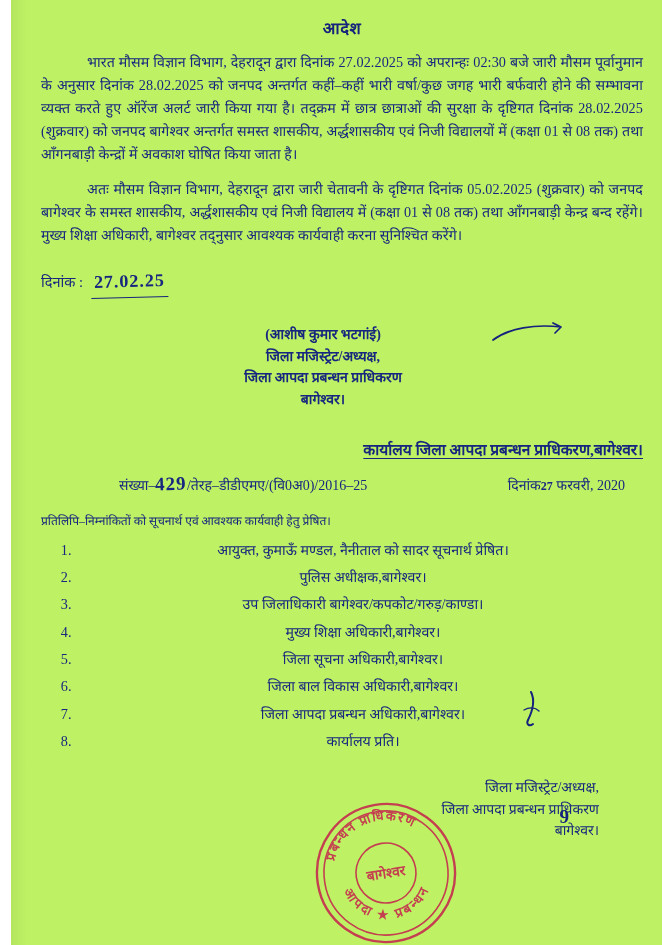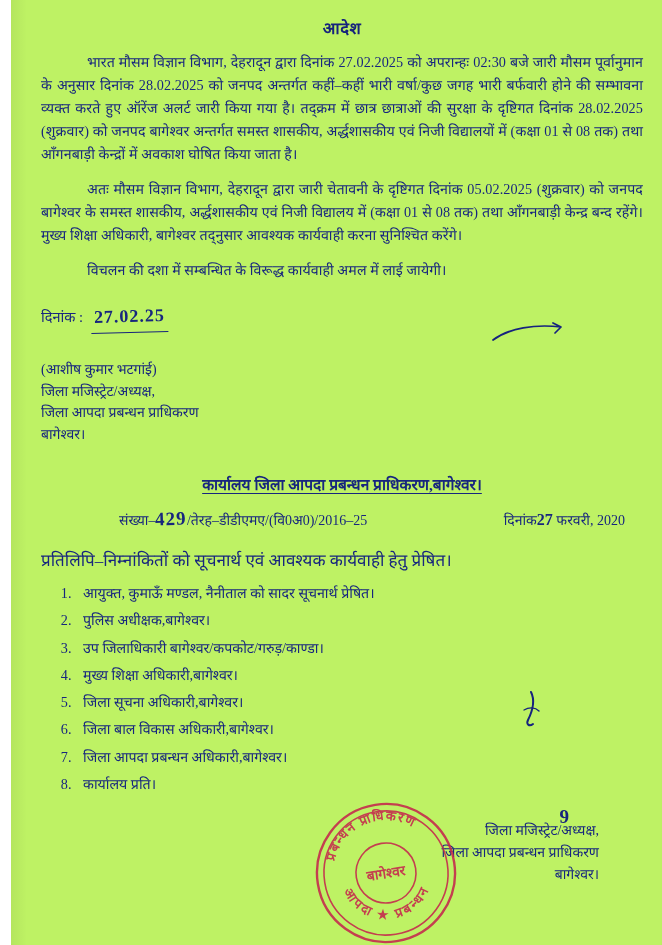--- a/index.html
+++ b/index.html
@@ -54,35 +54,36 @@
     font-size: 18px;
     font-weight: bold;
     letter-spacing: 1px;
     transform: rotate(-1.5deg);
     border-bottom: 1.6px solid #16237c;
     padding: 0 3px 1px 3px;
     margin-left: 4px;
   }
   .sign-block {
     margin-top: 26px;
-    text-align: left;
+    text-align: center;
     padding-right: 38px;
     line-height: 1.55;
     font-size: 14px;
+    font-weight: bold;
   }
   .sig-stroke {
     position: absolute;
     right: 96px;
     top: 322px;
     width: 86px;
     height: 22px;
   }
   .office-head {
     margin-top: 26px;
-    text-align: center;
+    text-align: right;
     font-weight: bold;
     font-size: 15.5px;
     text-decoration: underline;
     text-underline-offset: 3px;
   }
   .numrow {
     margin-top: 7px;
     display: flex;
     justify-content: space-between;
     align-items: baseline;
@@ -90,33 +91,34 @@
     padding: 0 18px 0 78px;
   }
   .numrow .hand {
     font-size: 19px;
     font-weight: bold;
     transform: rotate(-2deg);
     display: inline-block;
     letter-spacing: 1px;
   }
   .numrow .hand-sm {
-    font-size: 16px;
+    font-size: 12px;
     font-weight: bold;
     display: inline-block;
   }
   .copy-to {
     margin-top: 12px;
-    font-size: 17px;
+    font-size: 12px;
   }
   ol.copies {
     margin: 6px 0 0 0;
     padding-left: 34px;
     font-size: 14.2px;
     line-height: 1.92;
+    text-align: center;
   }
   ol.copies li { padding-left: 8px; }
   .sign-block2 {
     margin-top: 22px;
     text-align: right;
     padding-right: 44px;
     line-height: 1.55;
     font-size: 14px;
   }
   .sig2 {
@@ -163,21 +165,20 @@
 </head>
 <body>
 
 <div class="page">
   <div class="doc">
 
     <div class="title">आदेश</div>
 
     <p class="body-para p1">भारत मौसम विज्ञान विभाग, देहरादून द्वारा दिनांक 27.02.2025 को अपरान्हः 02:30 बजे जारी मौसम पूर्वानुमान के अनुसार दिनांक 28.02.2025 को जनपद अन्तर्गत कहीं–कहीं भारी वर्षा/कुछ जगह भारी बर्फवारी होने की सम्भावना व्यक्त करते हुए ऑरेंज अलर्ट जारी किया गया है। तद्क्रम में छात्र छात्राओं की सुरक्षा के दृष्टिगत दिनांक 28.02.2025 (शुक्रवार) को जनपद बागेश्वर अन्तर्गत समस्त शासकीय, अर्द्धशासकीय एवं निजी विद्यालयों में (कक्षा 01 से 08 तक) तथा ऑंगनबाड़ी केन्द्रों में अवकाश घोषित किया जाता है।</p>
     <p class="body-para p2">अतः मौसम विज्ञान विभाग, देहरादून द्वारा जारी चेतावनी के दृष्टिगत दिनांक 05.02.2025 (शुक्रवार) को जनपद बागेश्वर के समस्त शासकीय, अर्द्धशासकीय एवं निजी विद्यालय में (कक्षा 01 से 08 तक) तथा ऑंगनबाड़ी केन्द्र बन्द रहेंगे। मुख्य शिक्षा अधिकारी, बागेश्वर तद्नुसार आवश्यक कार्यवाही करना सुनिश्चित करेंगे।</p>
-    <p class="body-para p3">विचलन की दशा में सम्बन्धित के विरूद्ध कार्यवाही अमल में लाई जायेगी।</p>
 
     <div class="date-line">
       <span>दिनांक :</span>
       <span class="dval">27.02.25</span>
     </div>
 
     <div class="sign-block">
       <div>(आशीष कुमार भटगांई)</div>
       <div>जिला मजिस्ट्रेट/अध्यक्ष,</div>
       <div>जिला आपदा प्रबन्धन प्राधिकरण</div>

